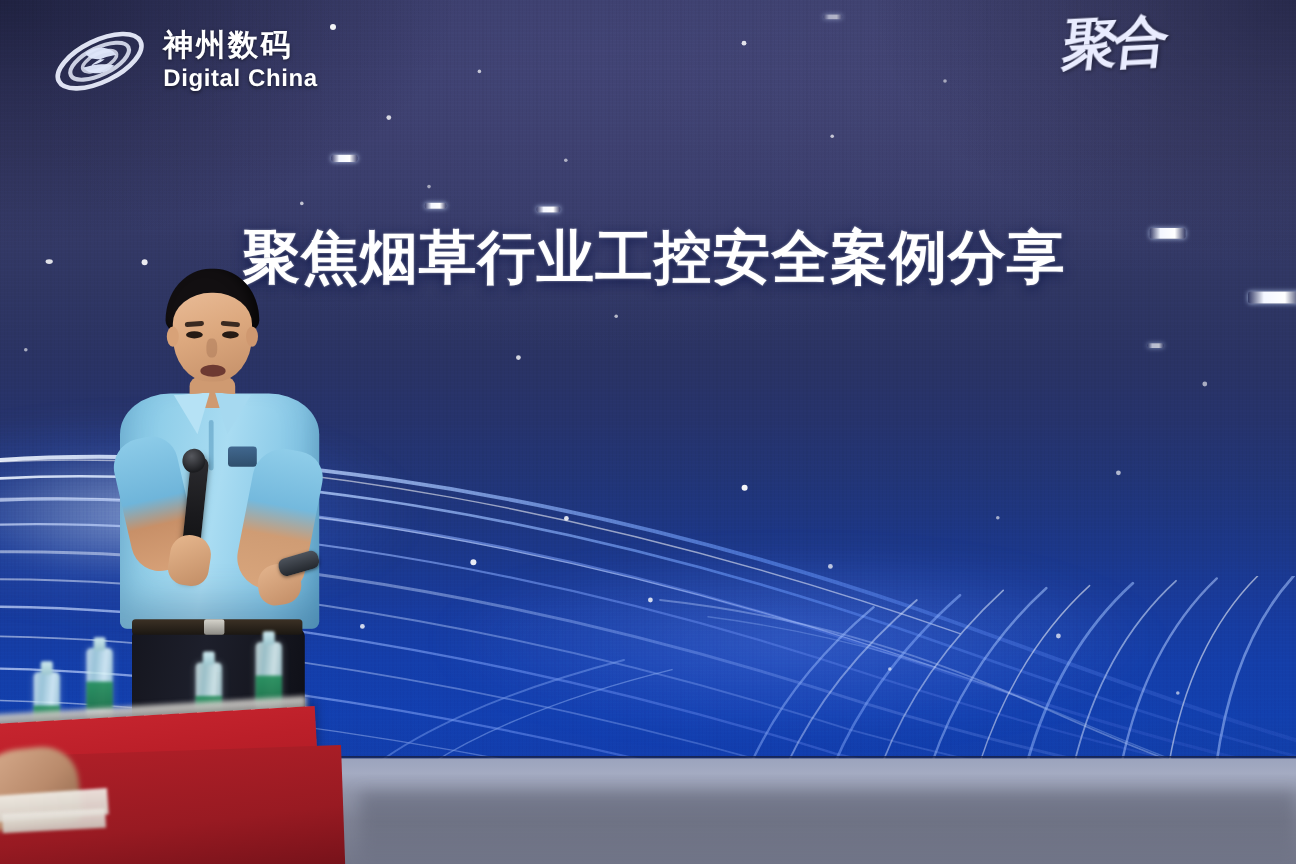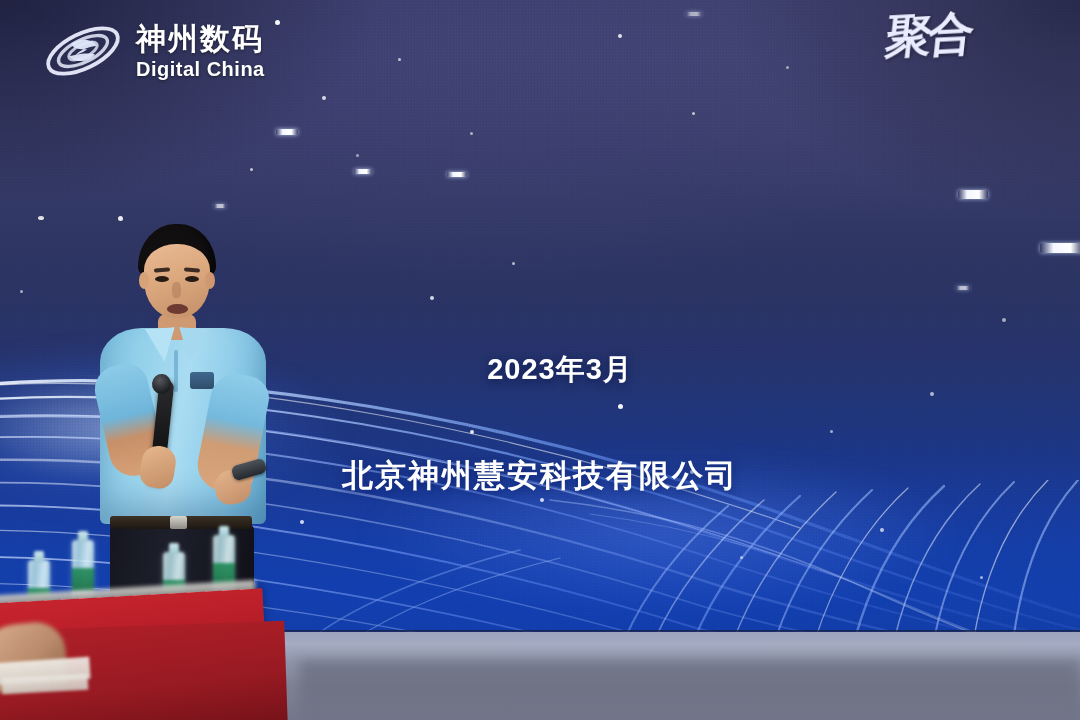--- a/index.html
+++ b/index.html
@@ -97,21 +97,21 @@
   }
 
   
   .logo-left {
     position:absolute; left:40px; top:20px;
     display:flex; align-items:center; gap:10px;
   }
   .dc-mark { width:86px; height:62px; flex:0 0 auto; }
   .dc-text { display:flex; flex-direction:column; line-height:1; }
   .dc-cn {
-    font-size:30px; font-weight:bold; color:#ffffff;
+    font-size:25px; font-weight:bold; color:#ffffff;
     letter-spacing:2px;
     text-shadow:0 1px 3px rgba(0,0,0,.5);
   }
   .dc-en {
     font-size:20px; color:#ffffff; font-weight:600;
     letter-spacing:.5px; margin-top:5px;
     text-shadow:0 1px 3px rgba(0,0,0,.5);
   }
 
   .logo-right {
@@ -489,22 +489,21 @@
       <div class="dc-text">
         <div class="dc-cn">神州数码</div>
         <div class="dc-en">Digital China</div>
       </div>
     </div>
 
     <div class="logo-right">
       <div class="juhe-cal">聚合</div>
     </div>
 
-    <div class="slide-date">2023年3月</div>
-    <div class="slide-company">北京神州慧安科技有限公司</div>
+    <div class="slide-title">聚焦烟草行业工控安全案例分享</div>
   </div>
 
   <div class="floor-edge"></div>
   <div class="stage-floor"></div>
   <div class="floor-shade"></div>
 
   <div class="speaker">
     <div class="sp-pants"></div>
     <div class="sp-pant-split"></div>
     <div class="sp-shirt"></div>

